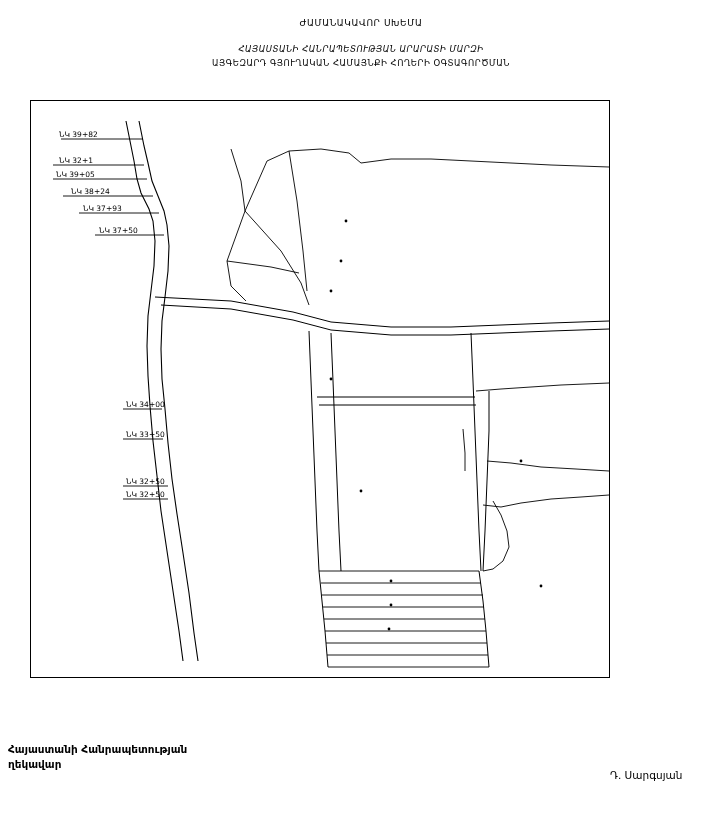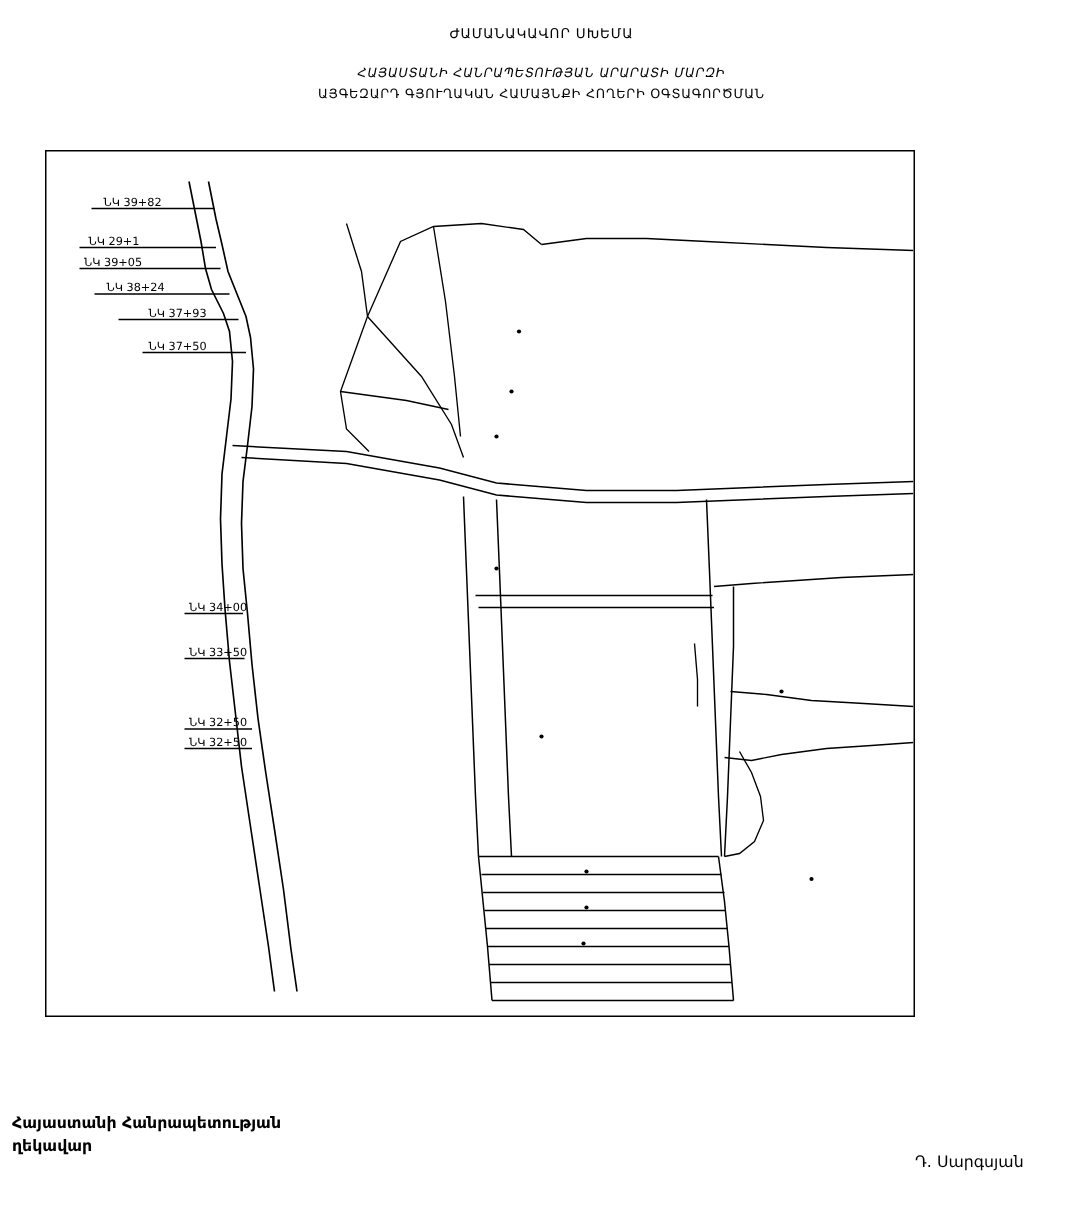--- a/index.html
+++ b/index.html
@@ -183,25 +183,25 @@
         <circle cx="300" cy="278" r="1.4" fill="#000" stroke="none"></circle>
         <circle cx="330" cy="390" r="1.4" fill="#000" stroke="none"></circle>
         <circle cx="490" cy="360" r="1.4" fill="#000" stroke="none"></circle>
         <circle cx="510" cy="485" r="1.4" fill="#000" stroke="none"></circle>
         <circle cx="360" cy="480" r="1.4" fill="#000" stroke="none"></circle>
         <circle cx="360" cy="504" r="1.4" fill="#000" stroke="none"></circle>
         <circle cx="358" cy="528" r="1.4" fill="#000" stroke="none"></circle>
       </g>
     </svg>
 
-    <div class="label" style="left:38px; top:30px;text-align:right;">ՆԿ 39+82</div>
-    <div class="label" style="left:28px; top:56px;">ՆԿ 29+1</div>
+    <div class="label" style="left:28px; top:30px;text-align:right;">ՆԿ 39+82</div>
+    <div class="label" style="left:28px; top:56px;">ՆԿ 32+1</div>
     <div class="label" style="left:25px; top:70px;">ՆԿ 39+05</div>
     <div class="label" style="left:40px; top:87px;">ՆԿ 38+24</div>
-    <div class="label" style="left:52px; top:104px;margin-left:16px;">ՆԿ 37+93</div>
+    <div class="label" style="left:52px; top:104px;">ՆԿ 37+93</div>
     <div class="label" style="left:68px; top:126px;">ՆԿ 37+50</div>
     <div class="label" style="left:95px; top:300px;">ՆԿ 34+00</div>
     <div class="label" style="left:95px; top:330px;">ՆԿ 33+50</div>
     <div class="label" style="left:95px; top:377px;">ՆԿ 32+50</div>
     <div class="label" style="left:95px; top:390px;">ՆԿ 32+50</div>
   </div>
 
 
   <div class="signature-left">
     <div>Հայաստանի  Հանրապետության</div>

